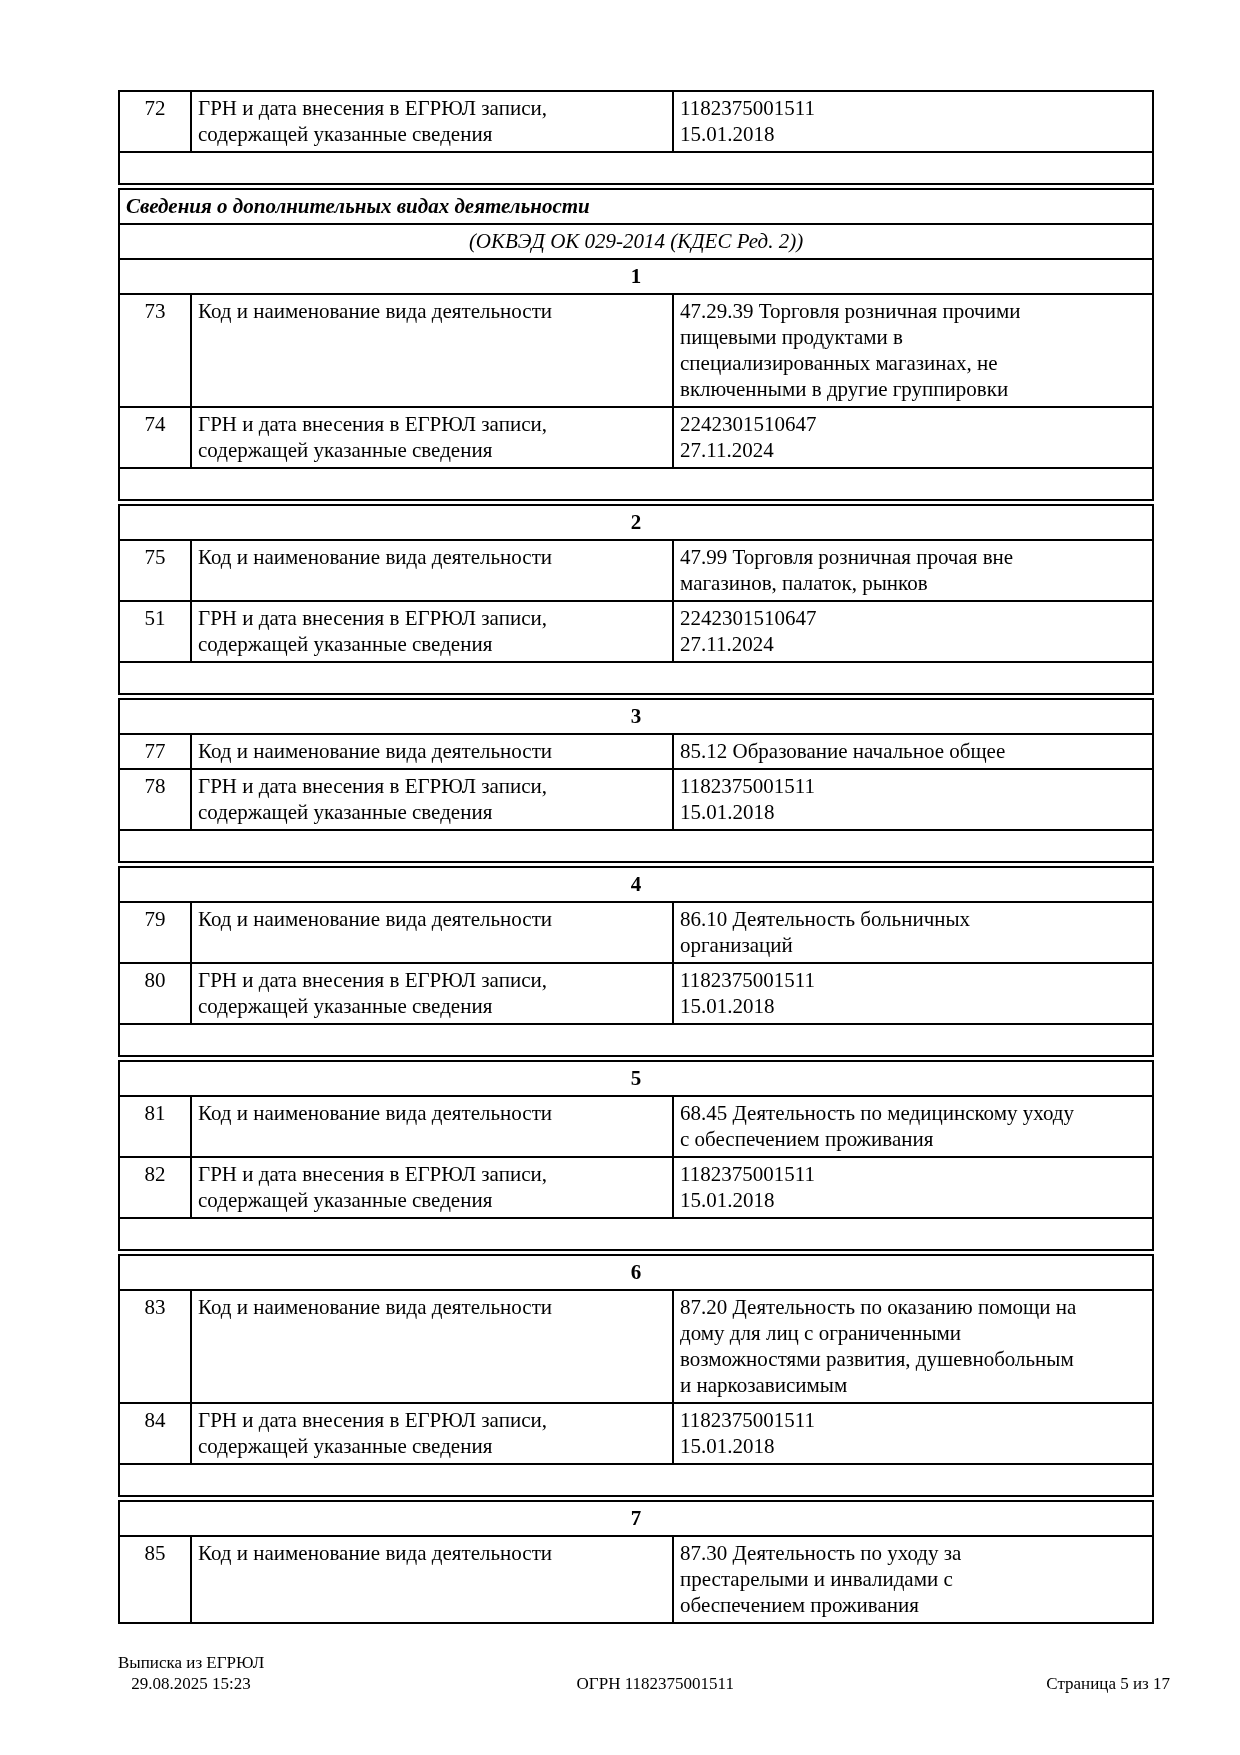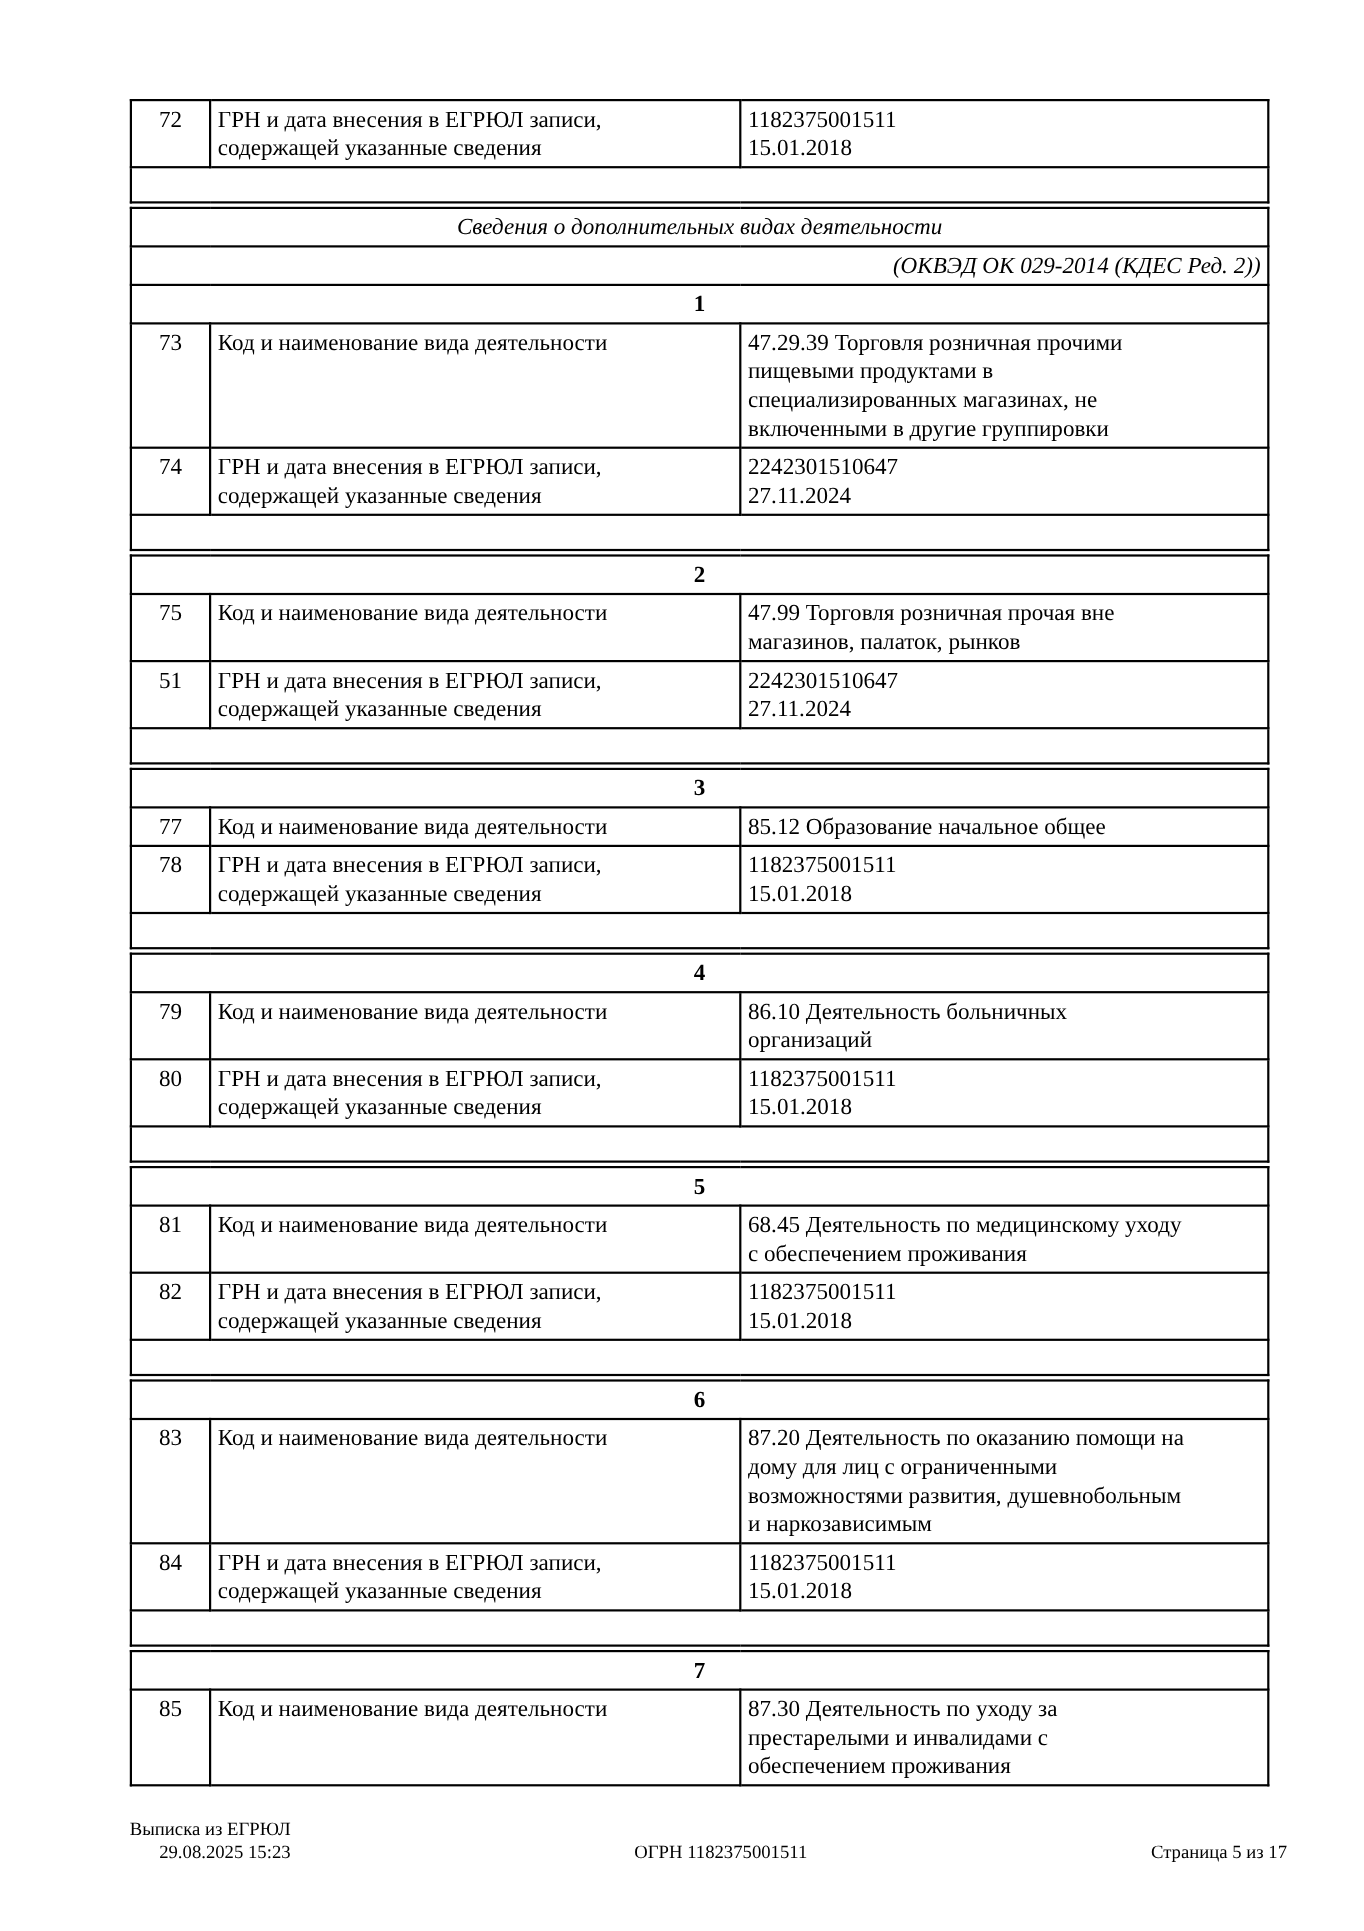--- a/index.html
+++ b/index.html
@@ -26,33 +26,33 @@
     font-size: 21px;
     line-height: 26px;
     padding: 3px 6px 4px 6px;
     overflow: hidden;
   }
   td.numcell { text-align: center; padding-left: 2px; padding-right: 2px; }
   td.lblcell { white-space: pre-line; padding-left: 6px; margin-left: 43px; }
   td.valcell { white-space: pre-line; padding-left: 6px; }
   td.emptycell { height: 23px; }
   td.secnum { text-align: center; font-weight: bold; }
-  td.sectitle { text-align: center; font-weight: normal; font-style: italic; border-radius: 11px; }
-  td.secsubtitle { text-align: right; font-style: italic; }
+  td.sectitle { text-align: left; font-weight: bold; font-style: italic; border-radius: 11px; }
+  td.secsubtitle { text-align: center; font-style: italic; }
   .footer {
     position: absolute;
     left: 118px; top: 1652px;
     width: 1052px;
     display: flex;
     justify-content: space-between;
     align-items: flex-end;
     font-size: 17px;
     line-height: 21px;
   }
-  .footer .f-left { text-align: right; }
+  .footer .f-left { text-align: center; }
   .footer .f-center { text-align: center; }
   .footer .f-right { text-align: left; }
 </style>
 </head>
 <body>
 
 <div class="content">
 
   <table class="blk">
     <colgroup>

